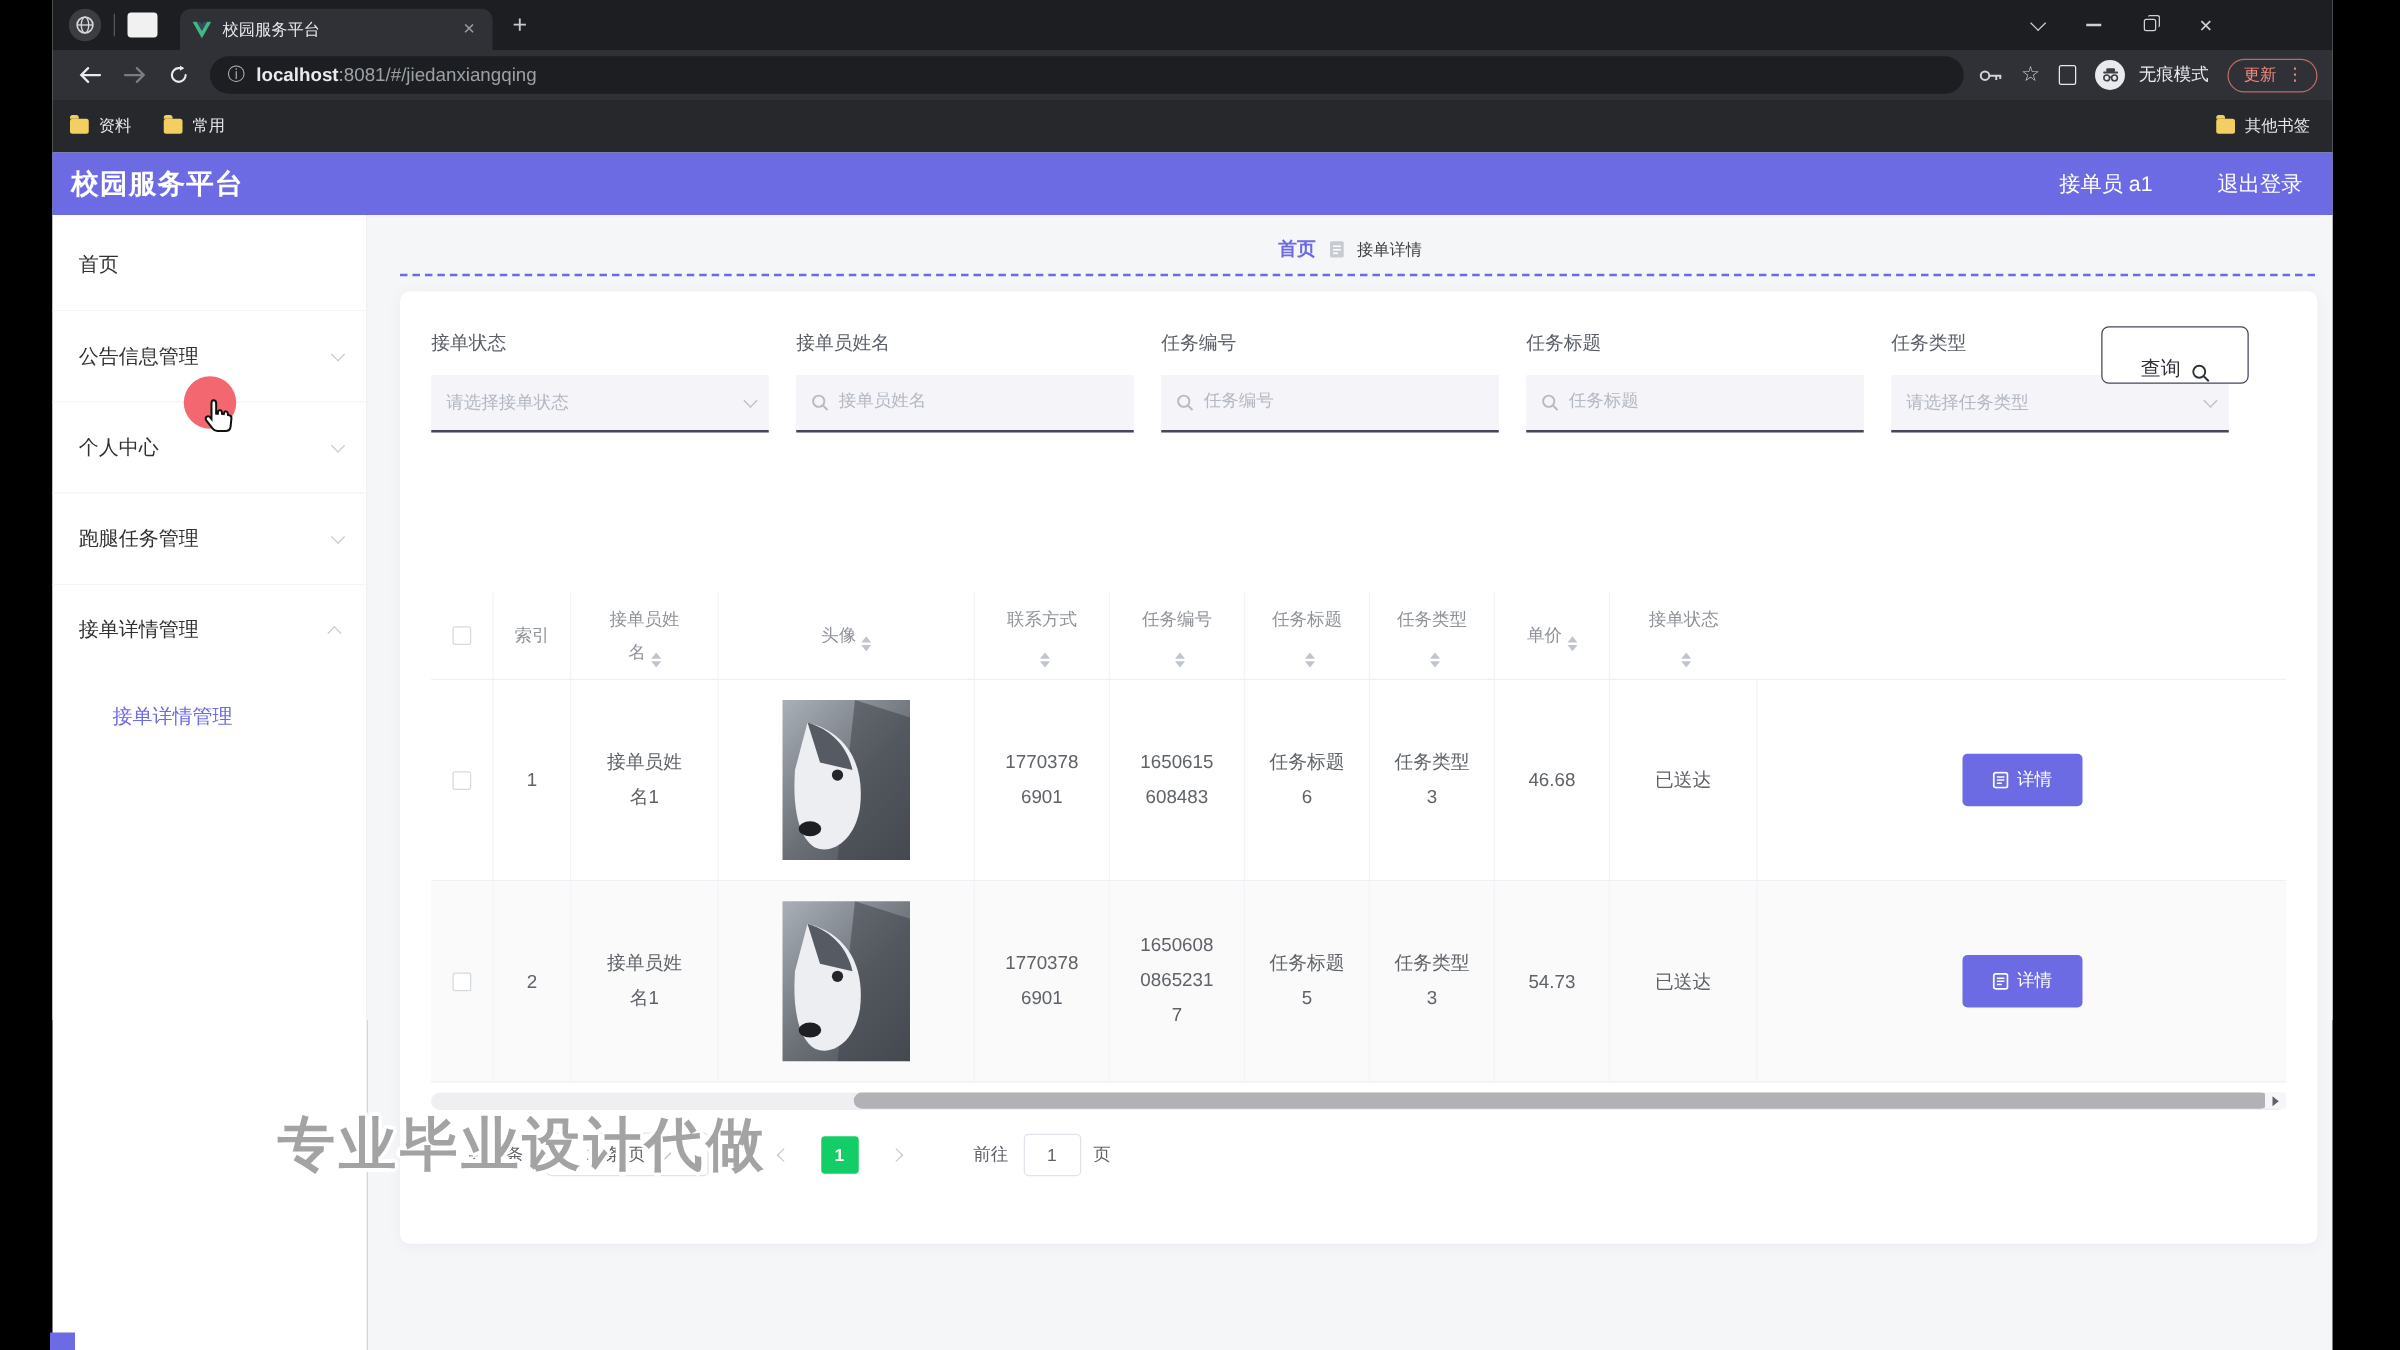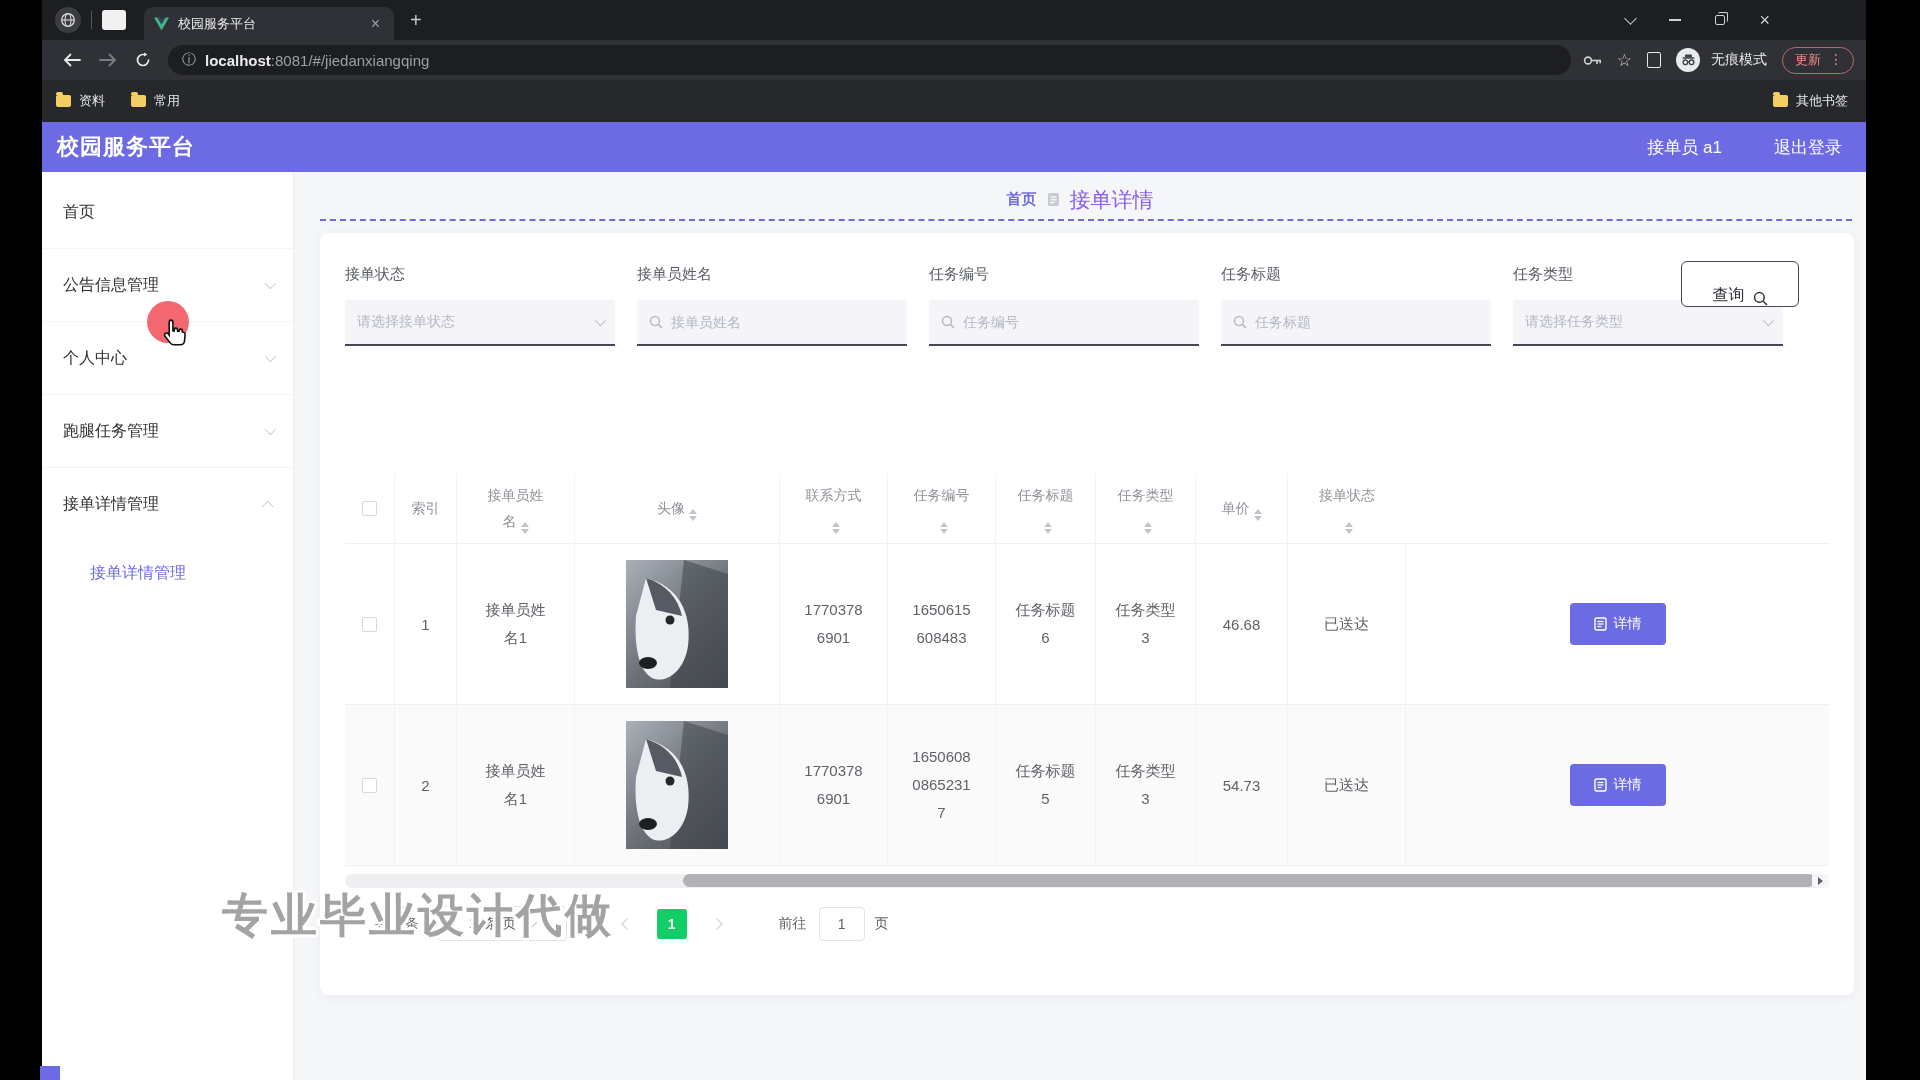--- a/index.html
+++ b/index.html
@@ -65,33 +65,33 @@
     font-size:16px; color:#303133; border-bottom:1px solid #f5f5f7; position:relative; }
   .side-item .spacer { flex:1; }
   .s-arrow { width:8px; height:8px; border-right:1.4px solid #c6cad2; border-bottom:1.4px solid #c6cad2; }
   .s-arrow.down { transform:rotate(45deg) translateY(-2px); }
   .s-arrow.up { transform:rotate(225deg) translateY(-2px); }
   .side-sub { height:64px; display:flex; align-items:center; padding-left:48px; font-size:16px; color:#6d6be4; }
 
   .content { flex:1; background:#f5f6f8; position:relative; }
   .crumbs { height:33px; display:flex; align-items:center; justify-content:center; gap:10px; padding-top:22px; }
   .crumb-home { color:#6d6be4; font-size:15px; font-weight:bold; }
-  .crumb-cur { color:#8b5cf6; font-size:21px; }
+  .crumb-cur { color:#404040; font-size:13px; }
   .dash-hr { border:0; border-top:2px dashed #6d6be4; margin:14px 14px 0 26px; }
 
   .card { margin:12px 12px 0 26px; height:762px; background:#fff; border-radius:8px;
     box-shadow:0 2px 10px rgba(120,130,150,0.08); padding:0 25px; position:relative; }
 
   
   .filters { position:relative; padding-top:32px; }
   .f-labels, .f-inputs { display:flex; gap:22px; }
   .f-labels > div { width:270px; font-size:15px; color:#5a5e66; }
   .f-inputs { margin-top:16px; }
   .f-field { width:270px; height:46px; background:#f4f4f9; border-bottom:2px solid #47475a;
-    display:flex; align-items:center; padding:0 12px; }
+    display:flex; align-items:center; padding:0 12px;font-family:Liberation Serif, serif; }
   .f-field input { border:0; outline:0; background:transparent; font-size:14px; color:#5a5e66;
     width:100%; font-family:inherit; }
   .f-field input::placeholder { color:#b4b8c2; }
   .f-placeholder { color:#b4b8c2; font-size:14px; flex:1; }
   .f-chev { width:8px; height:8px; border-right:1.5px solid #b9bdc6; border-bottom:1.5px solid #b9bdc6;
     transform:rotate(45deg) translateY(-2px); }
   .f-search-ico { margin-right:8px; display:flex; }
   .query-btn { position:absolute; right:30px; top:28px; width:118px; height:46px; background:#fff;
     border:1px solid #46465a; border-radius:6px; display:flex; align-items:flex-end; justify-content:center;
     gap:8px; font-size:16px; color:#2f3138; }

